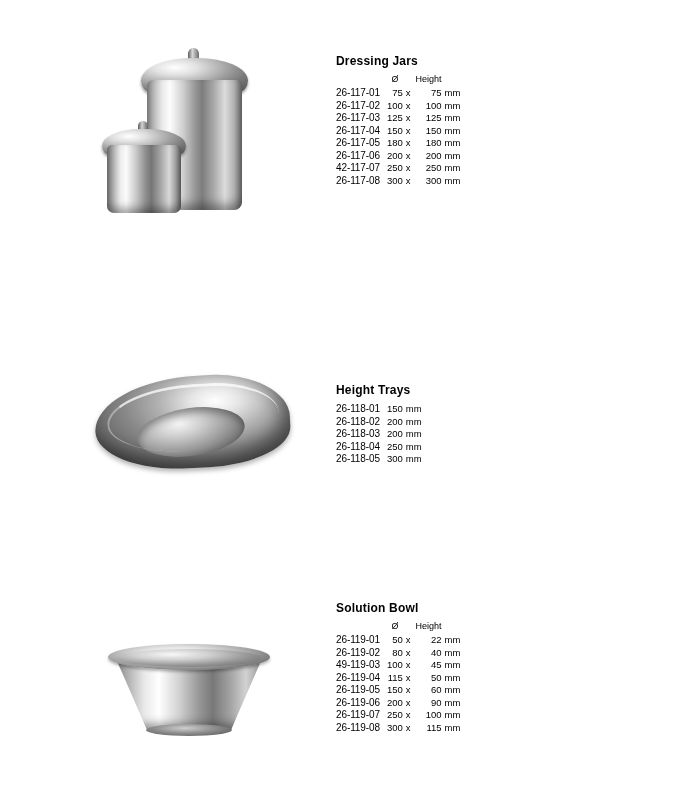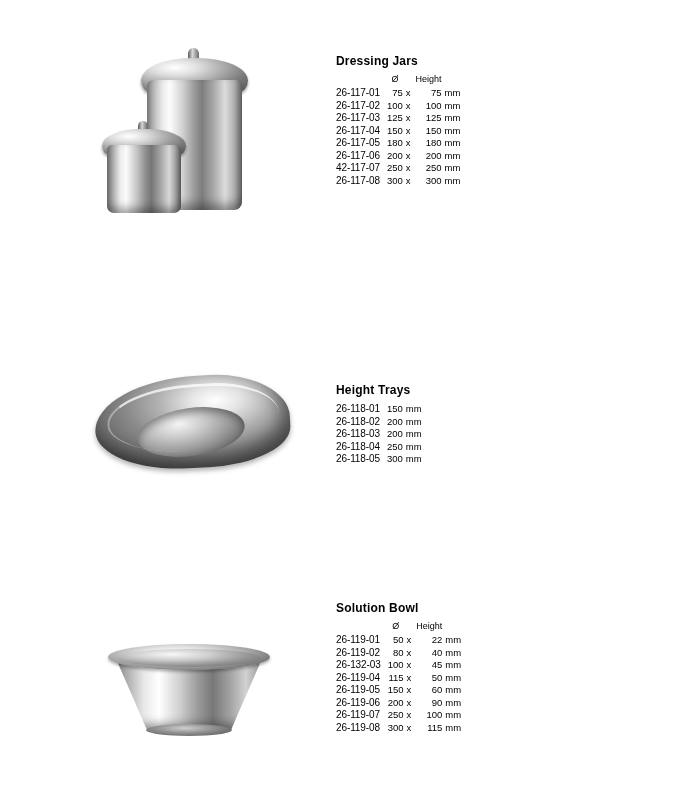--- a/index.html
+++ b/index.html
@@ -394,21 +394,21 @@
         <td class="col-unit">mm</td>
       </tr>
       <tr>
         <td class="col-code">26-119-02</td>
         <td class="col-dia">80</td>
         <td class="col-x">x</td>
         <td class="col-h">40</td>
         <td class="col-unit">mm</td>
       </tr>
       <tr>
-        <td class="col-code">26-132-03</td>
+        <td class="col-code">49-119-03</td>
         <td class="col-dia">100</td>
         <td class="col-x">x</td>
         <td class="col-h">45</td>
         <td class="col-unit">mm</td>
       </tr>
       <tr>
         <td class="col-code">26-119-04</td>
         <td class="col-dia">115</td>
         <td class="col-x">x</td>
         <td class="col-h">50</td>

